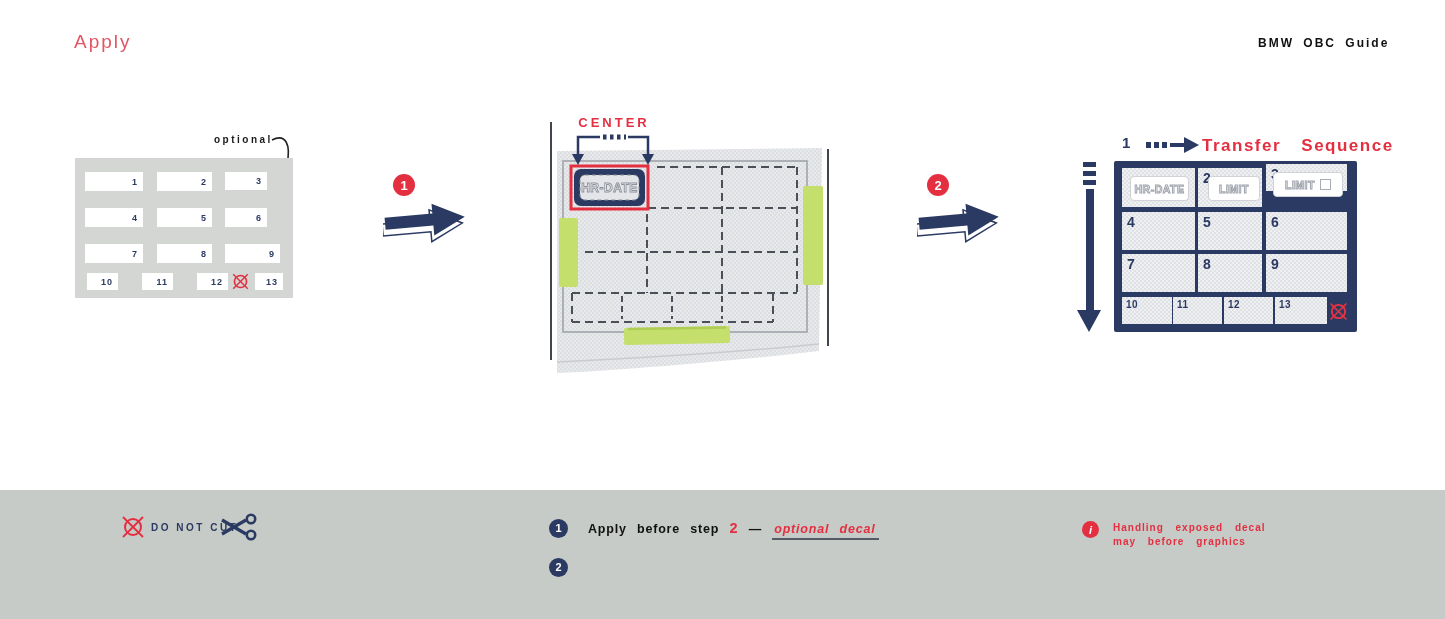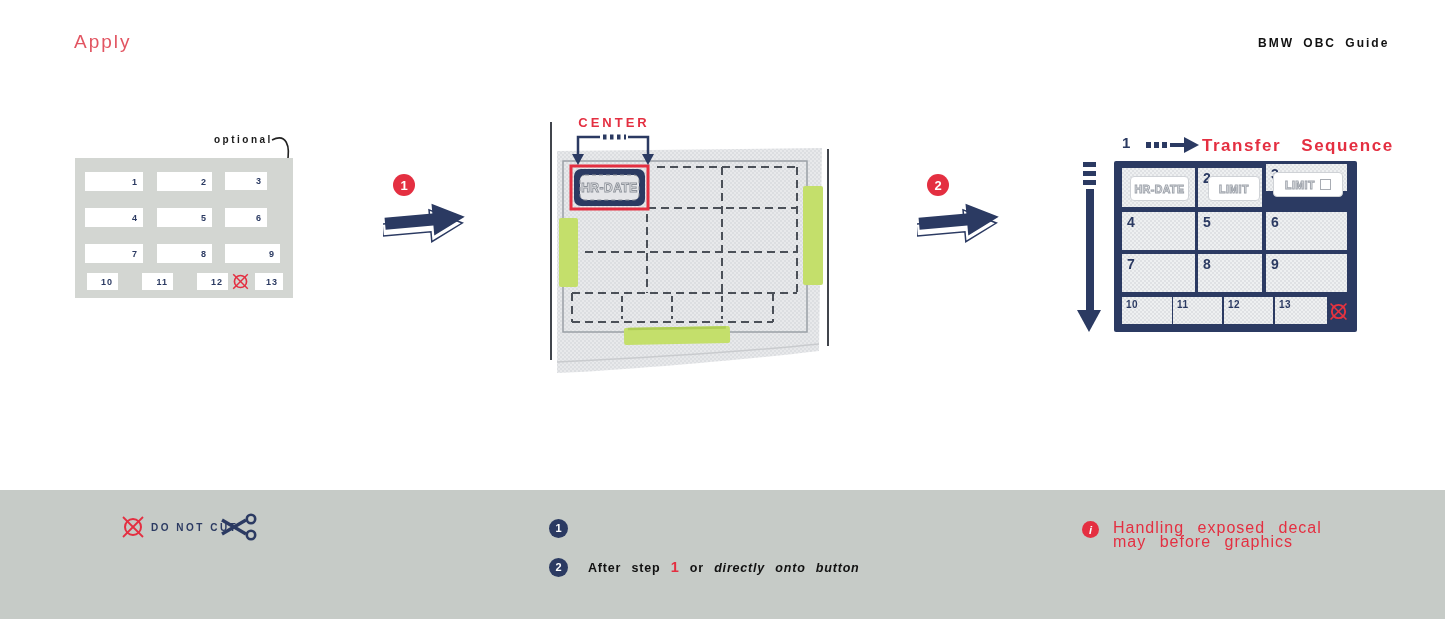--- a/index.html
+++ b/index.html
@@ -47,21 +47,21 @@
   .dnc-label{left:151px;top:522px;font-size:10px;font-weight:bold;color:#2b3a62;letter-spacing:2.5px;}
   .legend-row{position:absolute;display:flex;align-items:center;gap:20px;height:20px;}
   .legend-badge{width:19px;height:19px;border-radius:50%;background:#2b3a62;color:#fff;font-size:11px;
                 font-weight:bold;display:flex;align-items:center;justify-content:center;flex:0 0 auto;}
   .legend-text{font-size:12.5px;font-weight:bold;color:#111;letter-spacing:0.8px;word-spacing:6px;white-space:nowrap;}
   .red-num{color:#e42f41;font-size:14.5px;}
   .emph-link{color:#e42f41;font-style:italic;border-bottom:2px solid #555b63;padding:0 4px 2px 2px;}
   .emph-italic{font-style:italic;}
   .warn-icon{width:17px;height:17px;border-radius:50%;background:#e42f41;color:#fff;font-size:11px;font-weight:bold;
              font-style:italic;display:flex;align-items:center;justify-content:center;}
-  .warn-text{font-size:16px;font-weight:normal;color:#e42f41;letter-spacing:1px;word-spacing:8px;line-height:14px;white-space:nowrap;}
+  .warn-text{font-size:10px;font-weight:bold;color:#e42f41;letter-spacing:1px;word-spacing:8px;line-height:14px;white-space:nowrap;}
 </style>
 </head>
 <body>
 
 <div class="canvas">
 
   <div class="abs logo">Apply</div>
   <div class="abs doc-title">BMW OBC Guide</div>
 
   <div class="abs optional-label">optional</div>
@@ -256,30 +256,30 @@
     <div style="position:absolute;left:151px;top:32px" class="dnc-label">DO NOT CUT</div>
     <svg style="position:absolute;left:221px;top:22px" width="37" height="31" viewBox="0 0 37 31">
       <line x1="1" y1="8" x2="25" y2="22" stroke="#2b3a62" stroke-width="3.2"></line>
       <line x1="1" y1="22" x2="25" y2="8" stroke="#2b3a62" stroke-width="3.2"></line>
       <circle cx="30" cy="7" r="4.2" fill="none" stroke="#2b3a62" stroke-width="2.6"></circle>
       <circle cx="30" cy="23" r="4.2" fill="none" stroke="#2b3a62" stroke-width="2.6"></circle>
     </svg>
 
     <div class="legend-row" style="left:549px;top:28px">
       <div class="legend-badge">1</div>
+      <div class="legend-text">
+        <span>Apply before step</span>
+        <span class="red-num">2</span>
+        <span>—</span>
+        <span class="red-num emph-link" style="font-size:12.5px">optional decal</span>
+      </div>
     </div>
 
     <div class="legend-row" style="left:549px;top:67px">
       <div class="legend-badge">2</div>
-      <div class="legend-text">
-        <span>After step</span>
-        <span class="red-num">1</span>
-        <span>or</span>
-        <span class="emph-italic">directly onto button</span>
-      </div>
     </div>
 
     <div style="position:absolute;left:1082px;top:31px" class="warn-icon">i</div>
     <div style="position:absolute;left:1113px;top:31px" class="warn-text">
       <div>Handling exposed decal</div>
       <div>may before graphics</div>
     </div>
   </div>
 
 </div>

